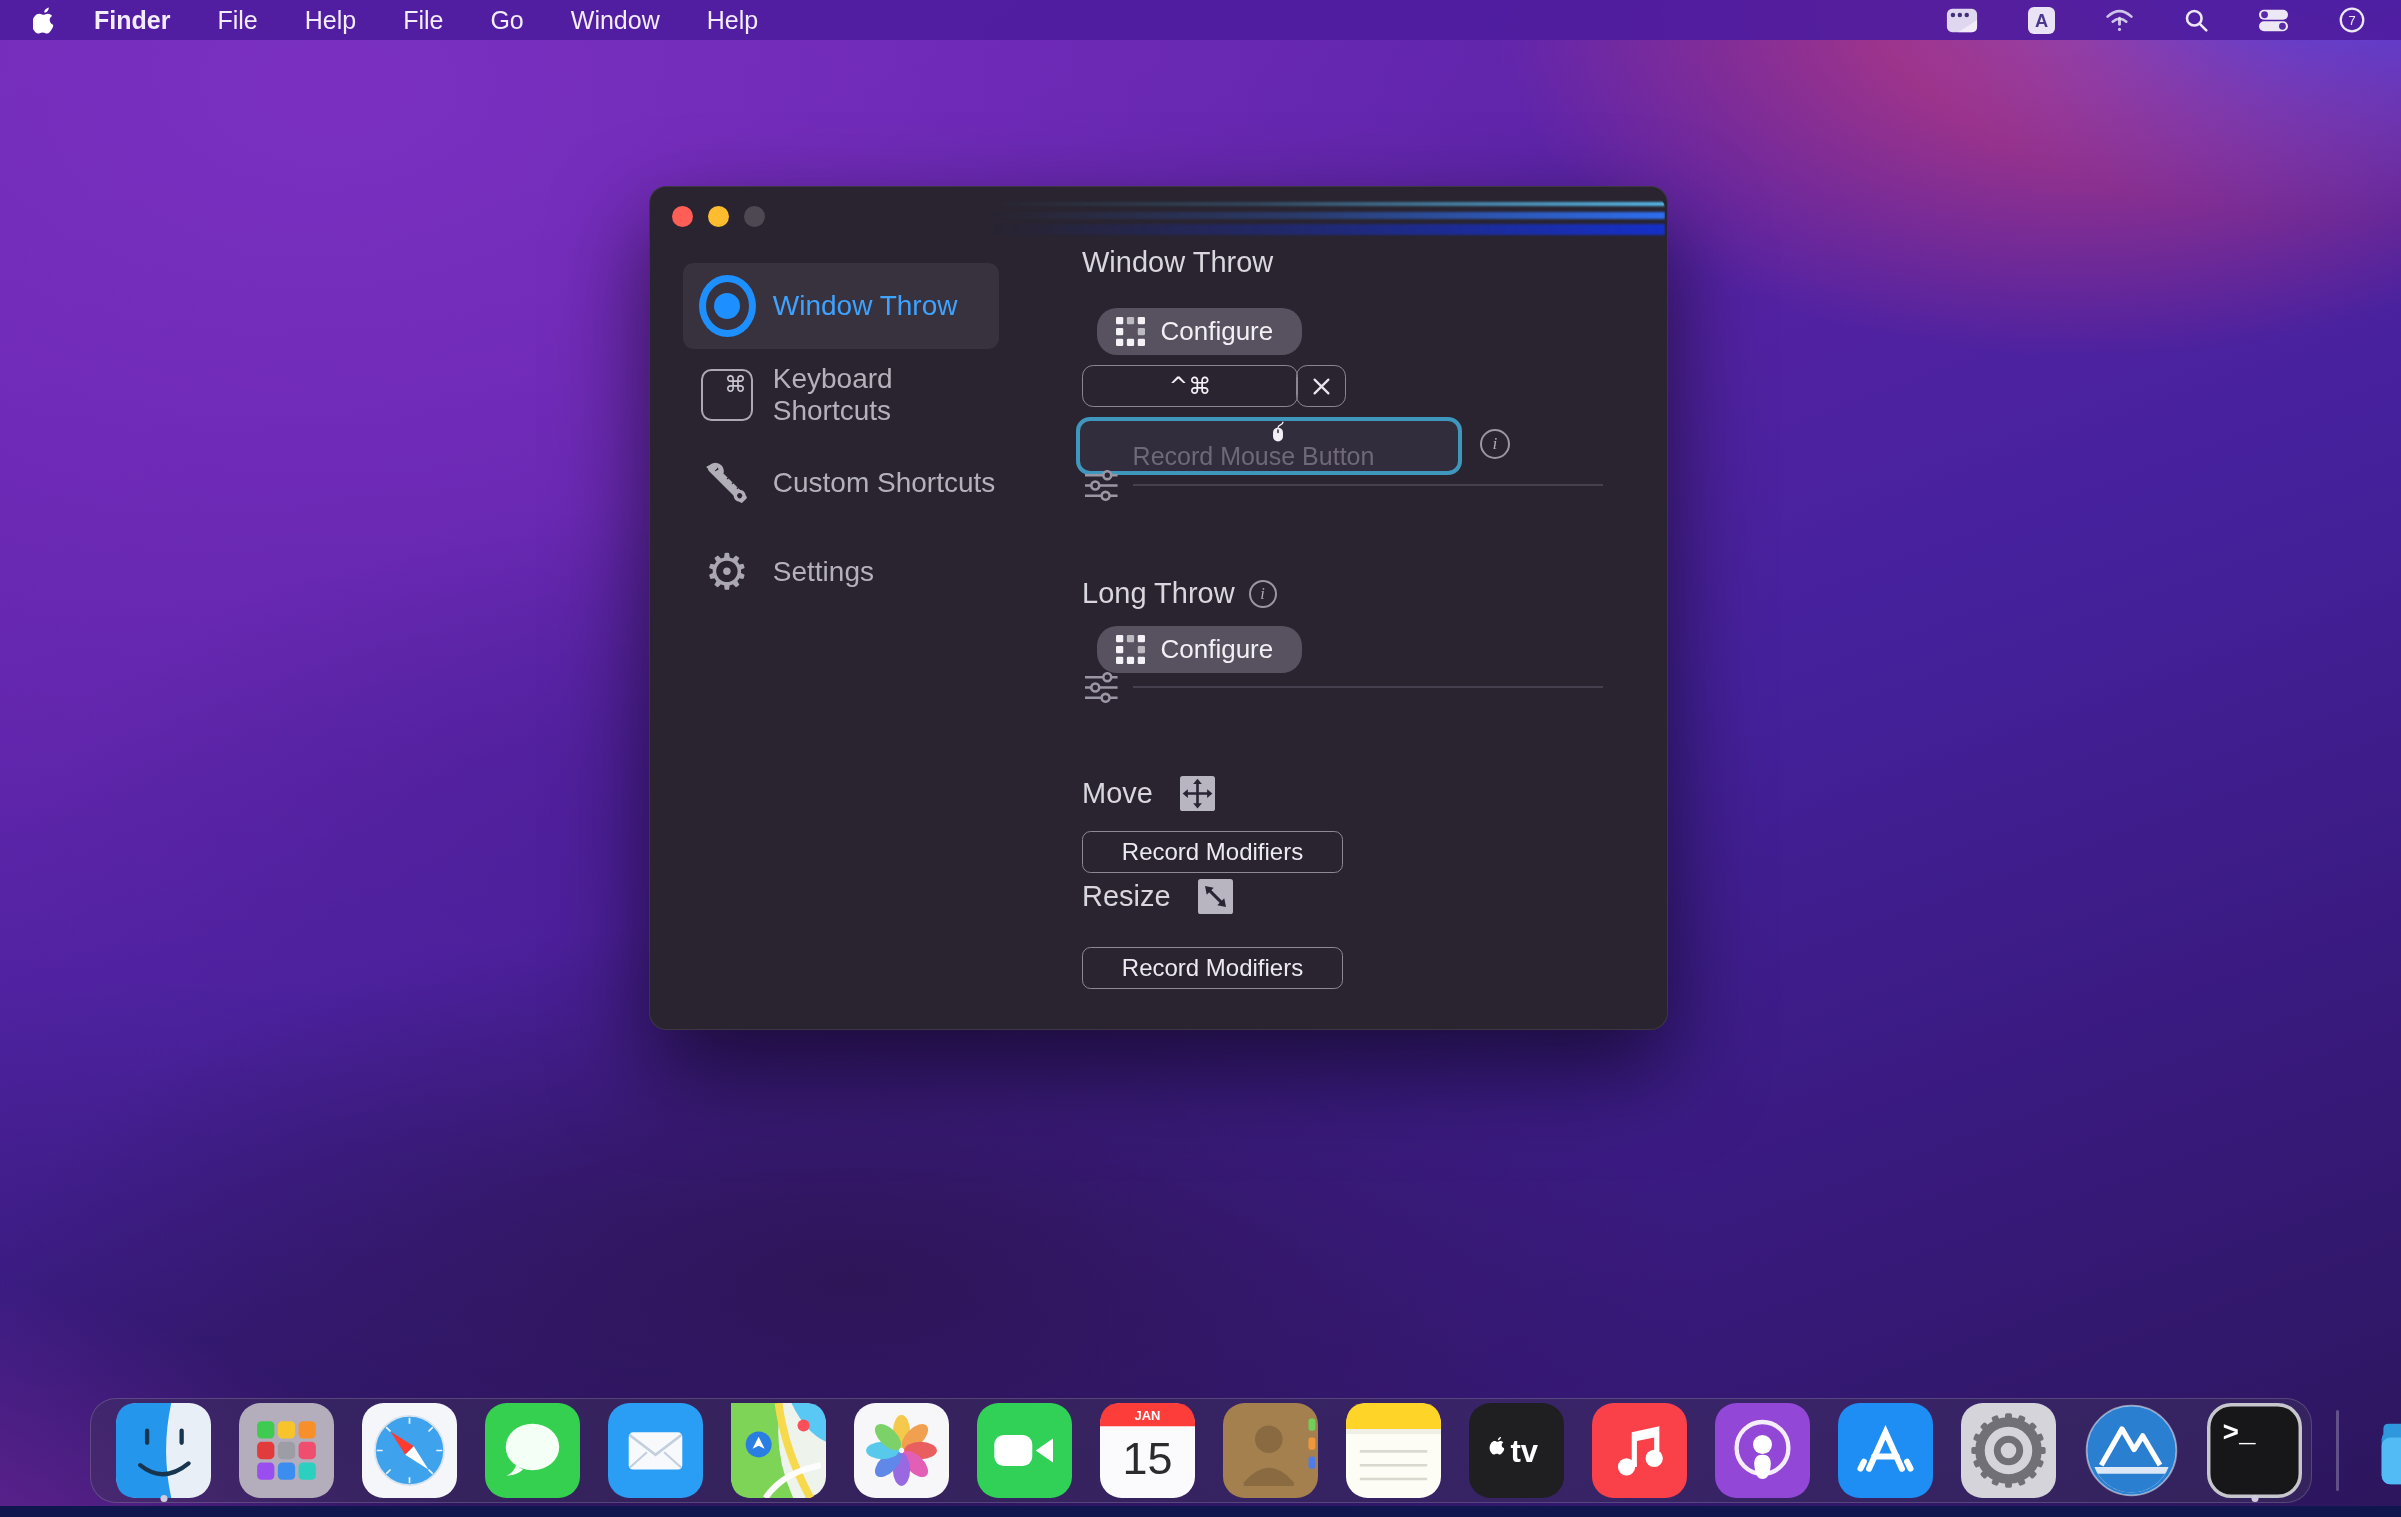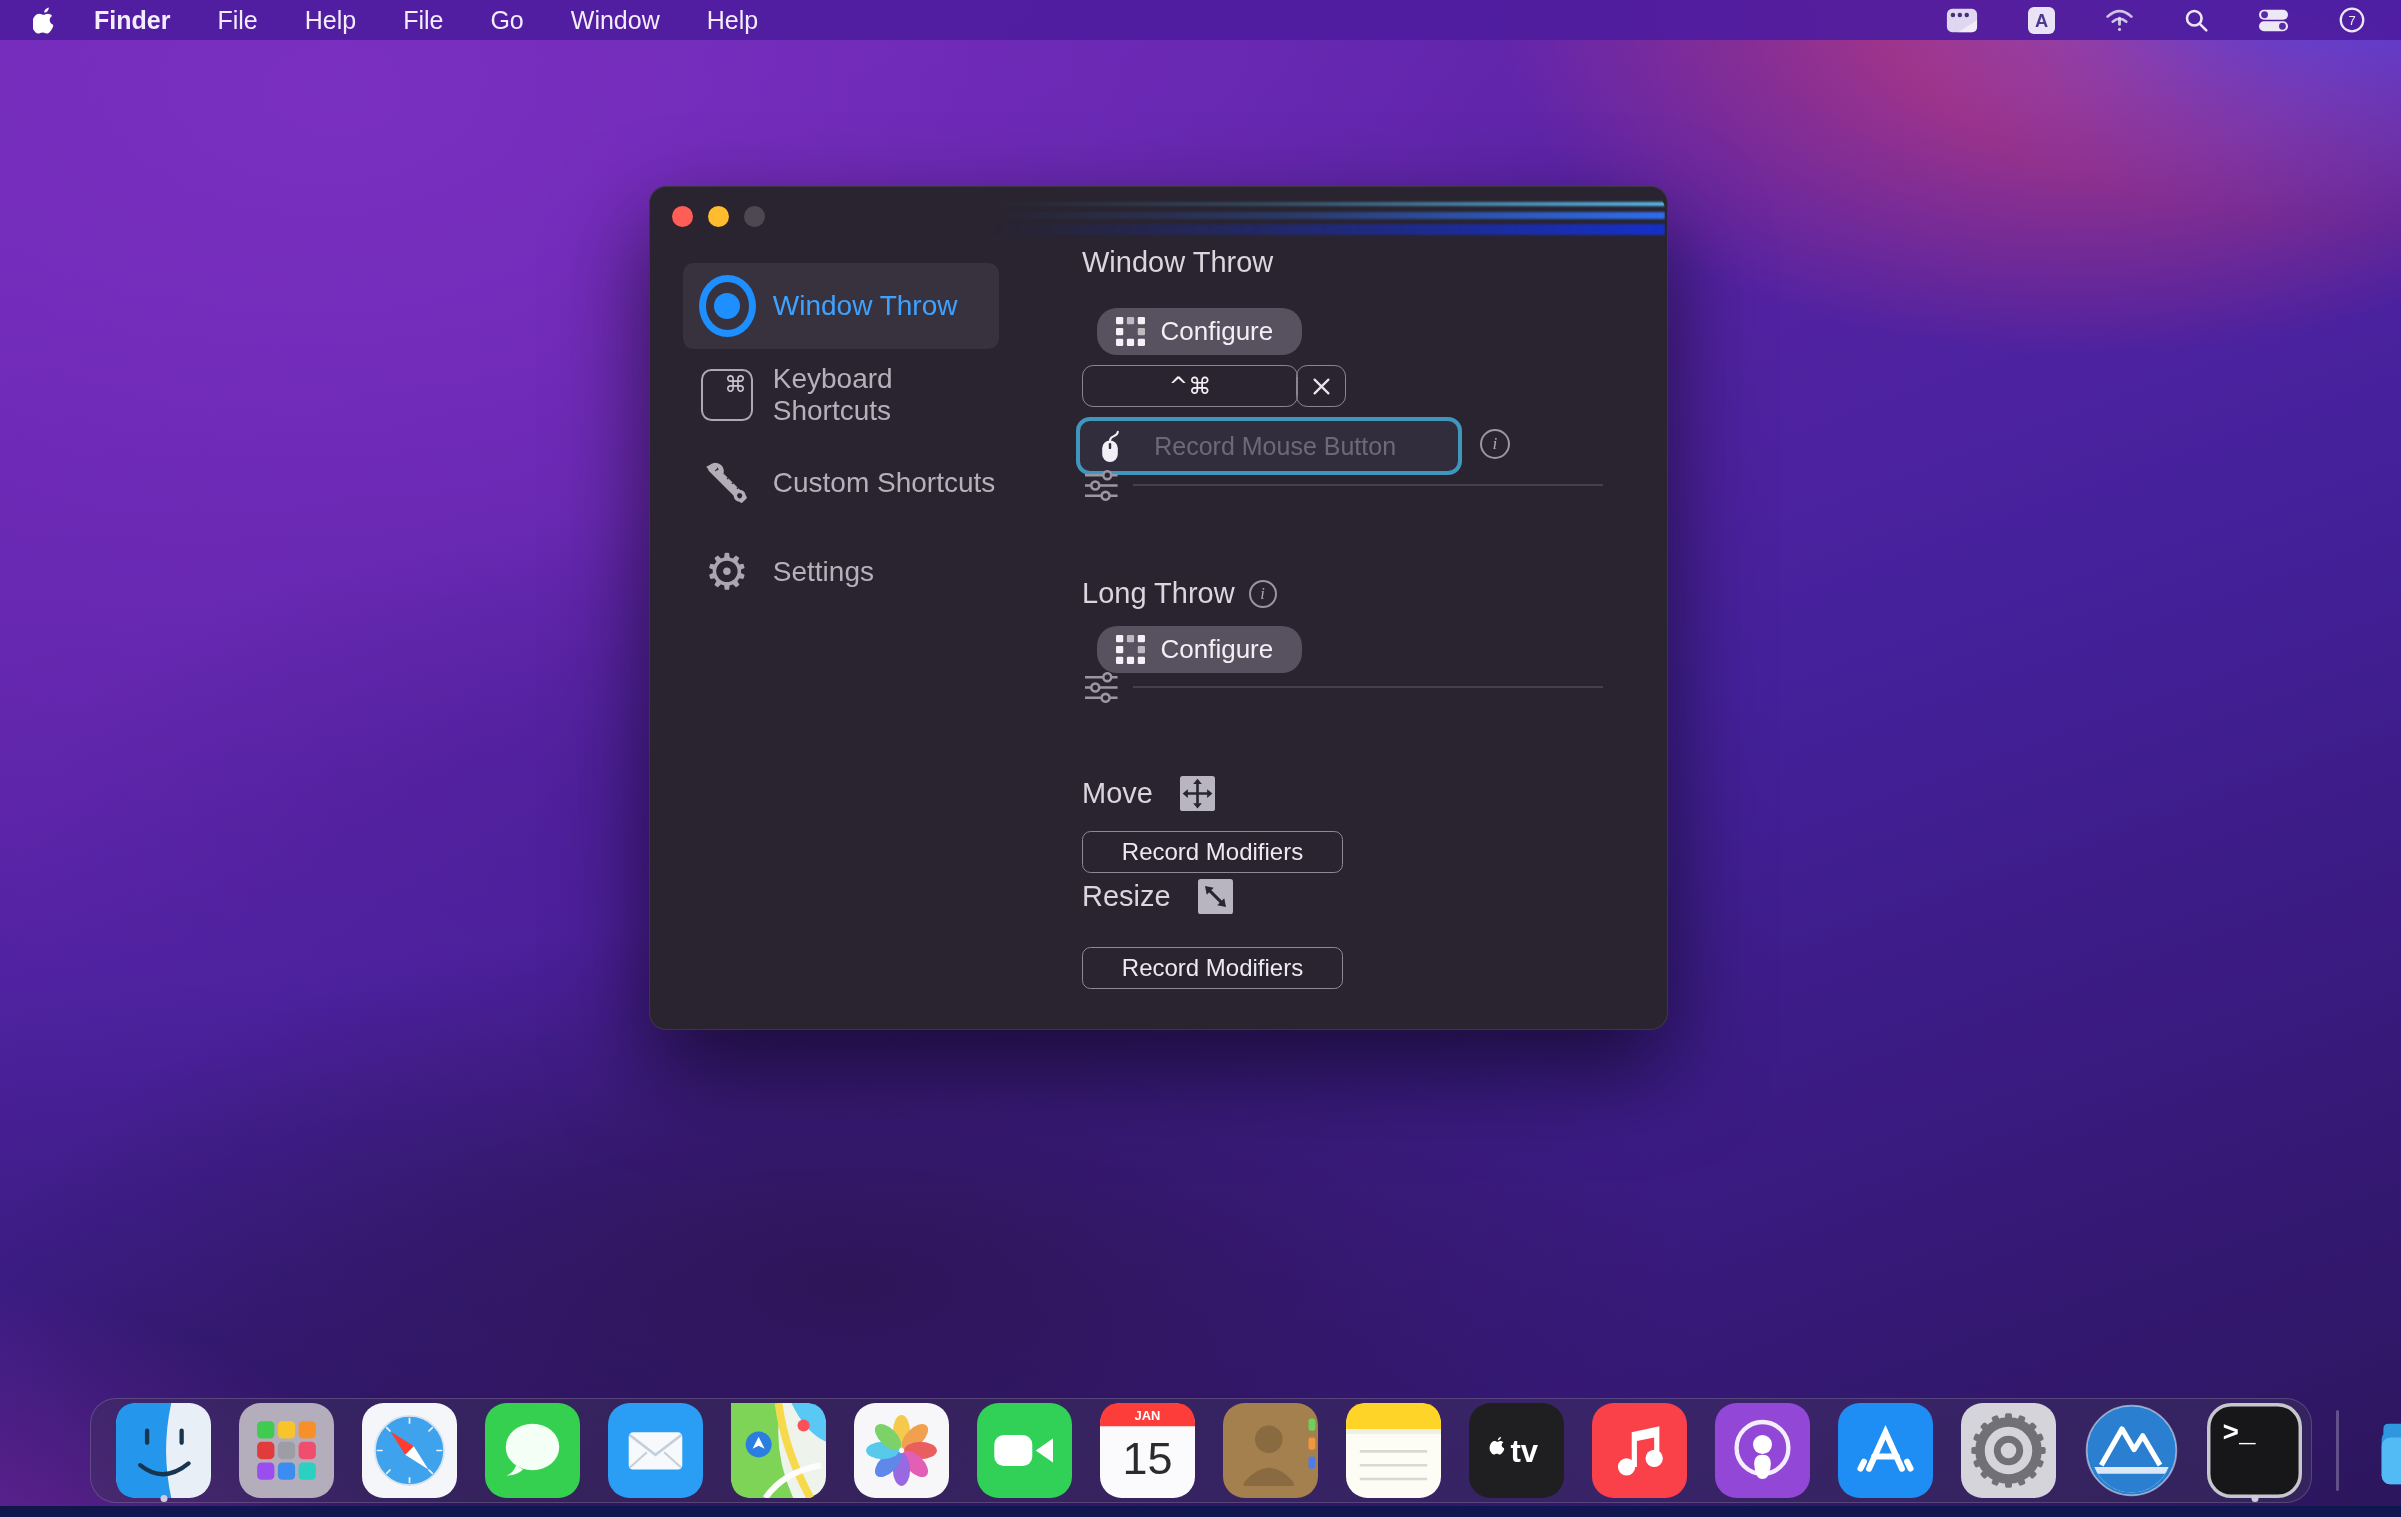--- a/index.html
+++ b/index.html
@@ -61,21 +61,21 @@
   
   .panel-title{position:absolute;font-size:29px;color:#d9d6de;display:flex;align-items:center;gap:14px;}
   .configure-btn{position:absolute;height:47px;padding:0 29px 0 19px;background:#575160;border-radius:20px;
     display:flex;align-items:center;gap:15.5px;color:#f2f0f4;font-size:26px;cursor:pointer;}
   .shortcut-group{position:absolute;display:flex;}
   .shortcut-field{width:214px;height:40px;border:1.7px solid #8a8694;border-radius:11.2px;
     display:flex;align-items:center;justify-content:center;color:#f2f0f4;font-size:23px;font-family:"DejaVu Sans",sans-serif;}
   .shortcut-clear{width:48px;height:40px;border:1.7px solid #8a8694;border-radius:11.2px;margin-left:-1.7px;
     display:flex;align-items:center;justify-content:center;cursor:pointer;}
   .record-mouse{position:absolute;width:378px;height:50px;background:#322d3c;border:4.3px solid #3f97bd;border-radius:14px;
-    display:flex;align-items:center;cursor:pointer;}
+    display:flex;align-items:center;cursor:pointer;flex-direction:column;}
   .record-mouse .ph{flex:1;text-align:center;color:#6e6879;font-size:25px;margin-right:31px;}
   .info-circle{position:absolute;width:26px;height:26px;border:2.2px solid #9a96a2;border-radius:50%;
     display:flex;align-items:center;justify-content:center;color:#aca8b4;font-size:17.3px;font-family:"Liberation Serif","DejaVu Serif",serif;font-style:italic;}
   .info-inline{width:24px;height:24px;border:2.2px solid #9a96a2;border-radius:50%;flex:none;
     display:flex;align-items:center;justify-content:center;color:#aca8b4;font-size:16.4px;font-family:"Liberation Serif","DejaVu Serif",serif;font-style:italic;}
   .sliders{position:absolute;}
   .divider{position:absolute;height:1.7px;background:#453f4e;}
   .plain-label{position:absolute;font-size:29px;color:#d9d6de;display:flex;align-items:center;gap:27px;}
   .record-mod{position:absolute;width:259px;height:40px;border:1.7px solid #8d8896;border-radius:8.6px;
     display:flex;align-items:center;justify-content:center;color:#eceaf0;font-size:24px;cursor:pointer;}

